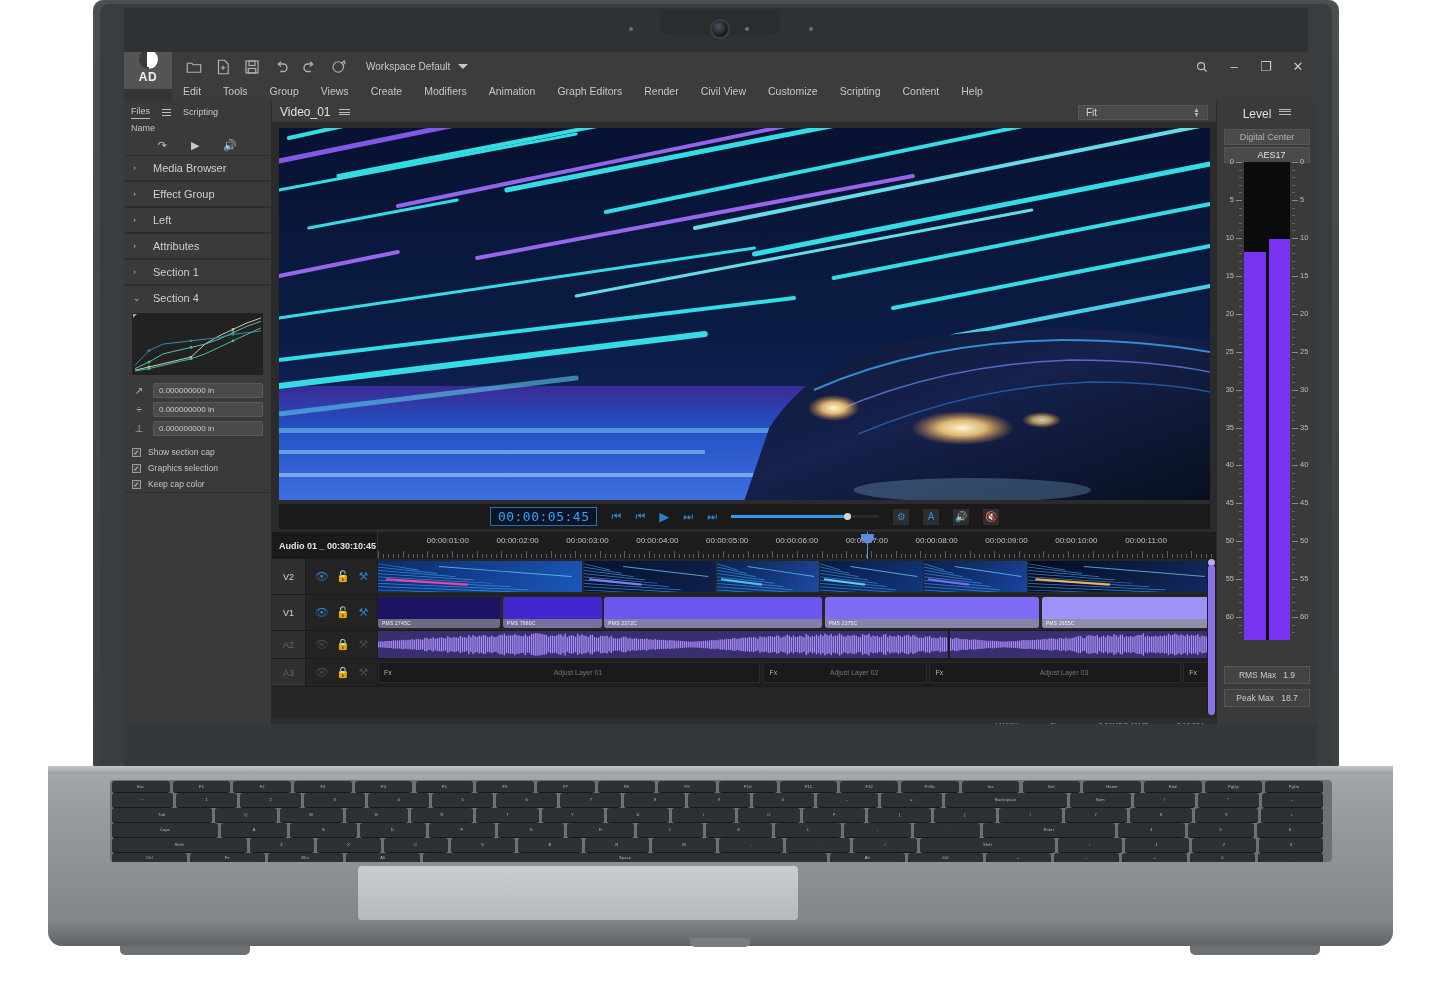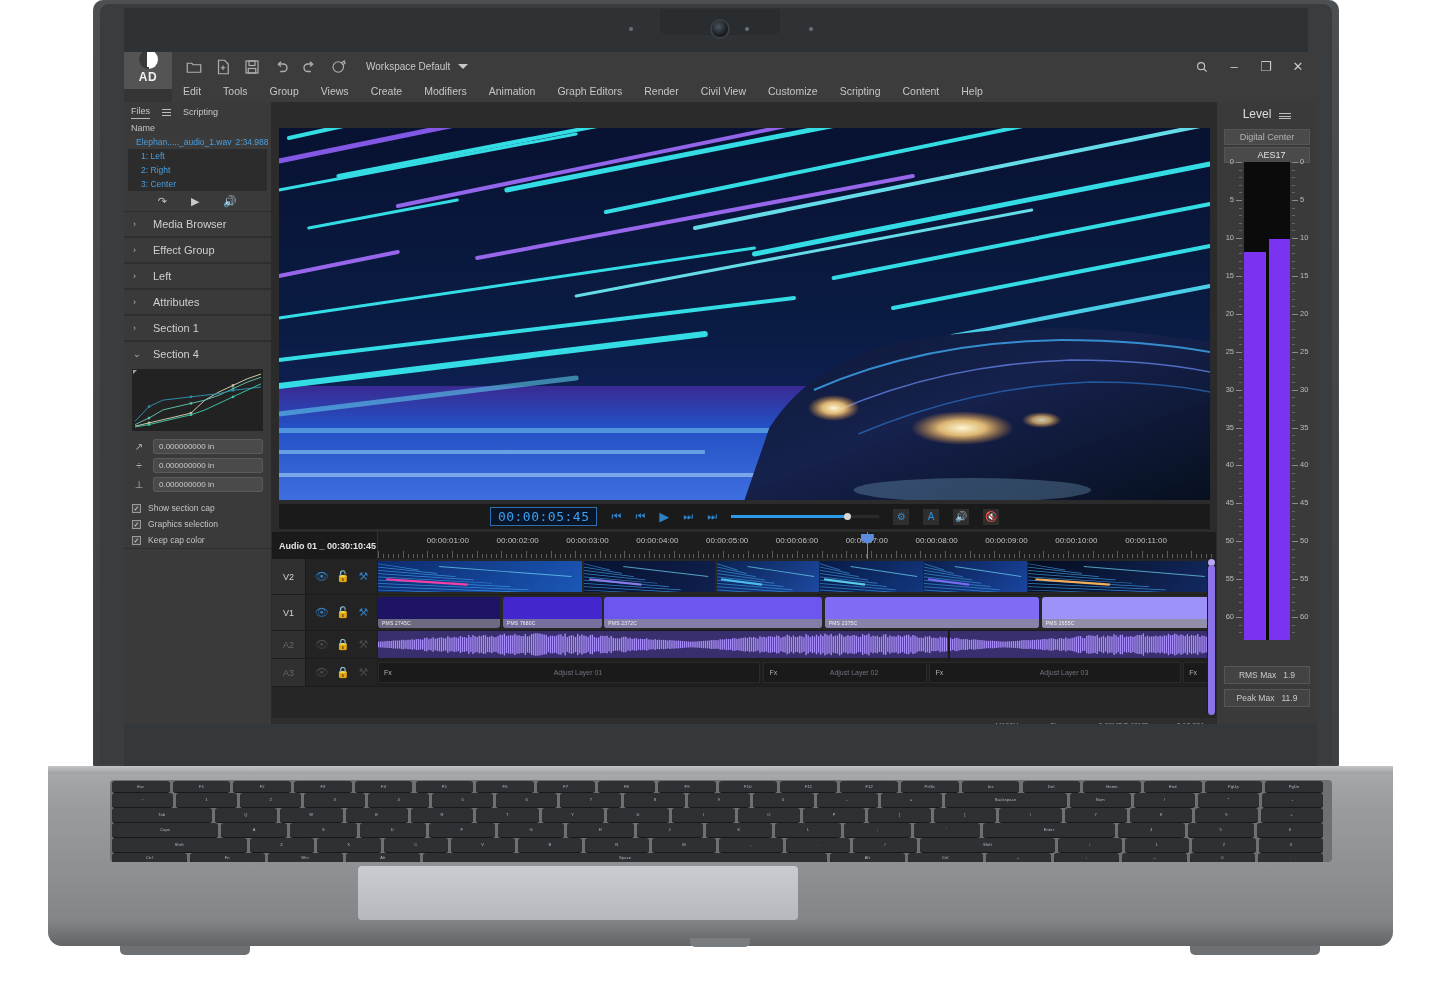--- a/index.html
+++ b/index.html
@@ -156,21 +156,21 @@
   .tl-scroll { position:absolute; right:0; top:27px; bottom:18px; width:9px; background:#1d1d1d; }
   .tl-thumb { position:absolute; left:1px; right:1px; top:6px; height:150px; background:#8b72e8; border-radius:4px;}
   .tl-knob { position:absolute; left:1px; width:7px; height:7px; border-radius:50%; background:#b8a7f5;}
   .statusbar { position:absolute; left:0; right:0; bottom:0; height:14px; background:#2e2e2e;
      display:flex; align-items:center; justify-content:flex-end; gap:28px; padding-right:12px;
      font-size:7px; color:#9a9a9a; }
 
   
   .rightpanel { position:absolute; right:0; top:50px; bottom:0; width:101px; background:#3a3a3a;
      border-left:1px solid #2b2b2b; }
-  .lvl-hd { display:flex; align-items:flex-end; justify-content:center; gap:8px; padding:5px 0 6px; }
+  .lvl-hd { display:flex; align-items:flex-start; justify-content:center; gap:8px; padding:5px 0 6px; }
   .lvl-title { font-size:12px; color:#dedede; }
   .lvl-btn { margin:2px 7px; background:#4a4a4a; border:1px solid #555; text-align:center;
      font-size:9px; color:#b4b4b4; padding:2px 0; }
   .lvl-btn.on { color:#e2e2e2;padding-left:9px; }
   .meterwrap { position:absolute; left:0; right:0; top:60px; bottom:92px; }
   .scale { position:absolute; top:0; bottom:0; width:22px; }
   .scale.l { left:3px; } .scale.r { right:3px; }
   .slab { position:absolute; font-size:7.5px; color:#bdbdbd; }
   .stick { position:absolute; height:1px; background:#8a8a8a; }
   .meters { position:absolute; left:27px; right:27px; top:0; bottom:0; background:#0b0b0b;
@@ -264,36 +264,20 @@
         <div class="filetabs">
           <span class="ftab active">Files</span>
           <span class="ftab-burger">
             <i class="burger-l"></i>
               <i class="burger-l"></i>
               <i class="burger-l"></i>
           </span>
           <span class="ftab">Scripting</span>
         </div>
         <div class="col-name">Name</div>
-        <div class="filelist" id="filelist">
-            <div class="frow sel">
-              <i class="fdot"></i>
-              <span style="padding-left: 0px;">Elephan....._audio_1.wav</span>
-              <span class="ftime">2:34.988</span>
-            </div>
-            <div class="frow">
-              <span style="padding-left: 9px;">1: Left</span>
-            </div>
-            <div class="frow">
-              <span style="padding-left: 9px;">2: Right</span>
-            </div>
-            <div class="frow">
-              <span style="padding-left: 9px;">3: Center</span>
-            </div>
-          </div>
         <div class="audiobtns">
           <span>↷</span>
           <span>▶</span>
           <span>🔊</span>
         </div>
         <div id="sections">
             <div class="sec">
               <div class="sec-hd">
                 <span class="chev">›</span>
                 <span>Media Browser</span>
@@ -369,20 +353,32 @@
               </div>
               <div class="chkrow">
                 <span class="chk">✓</span>
                 <span>Keep cap color</span>
               </div>
             </div>
           </div>
       </div>
 
       <div class="center">
+        <div class="viewer-hd">
+          <span class="viewer-title">Video_01</span>
+          <span class="ftab-burger" style="width:11px">
+            <i class="burger-l"></i>
+              <i class="burger-l"></i>
+              <i class="burger-l"></i>
+          </span>
+          <div class="fitbox">
+            <span>Fit</span>
+            <span class="fit-stepper">▲<br>▼</span>
+          </div>
+        </div>
 
         <div class="viewer">
           <svg width="100%" height="100%" viewBox="0 0 940 372" preserveAspectRatio="none">
             <defs>
               <linearGradient id="sky" x1="0" y1="0" x2="0" y2="1">
                 <stop offset="0" stop-color="#081232"></stop>
                   <stop offset="0.55" stop-color="#0a1c44"></stop>
                 <stop offset="1" stop-color="#16266b"></stop>
               </linearGradient>
               <linearGradient id="road" x1="0" y1="0" x2="0" y2="1">
@@ -1395,21 +1391,21 @@
             </div>
           </div>
         </div>
 
         <div class="rms" style="bottom:48px">
           <span>RMS Max</span>
           &nbsp;&nbsp;<span>1.9</span>
         </div>
         <div class="rms" style="bottom:25px">
           <span>Peak Max</span>
-          &nbsp;&nbsp;<span>11.9</span>
+          &nbsp;&nbsp;<span>18.7</span>
         </div>
       </div>
 
     </div>
   </div>
 
   <div class="chin"></div>
 
   <div class="base"></div>
   <div class="base-top-edge"></div>

